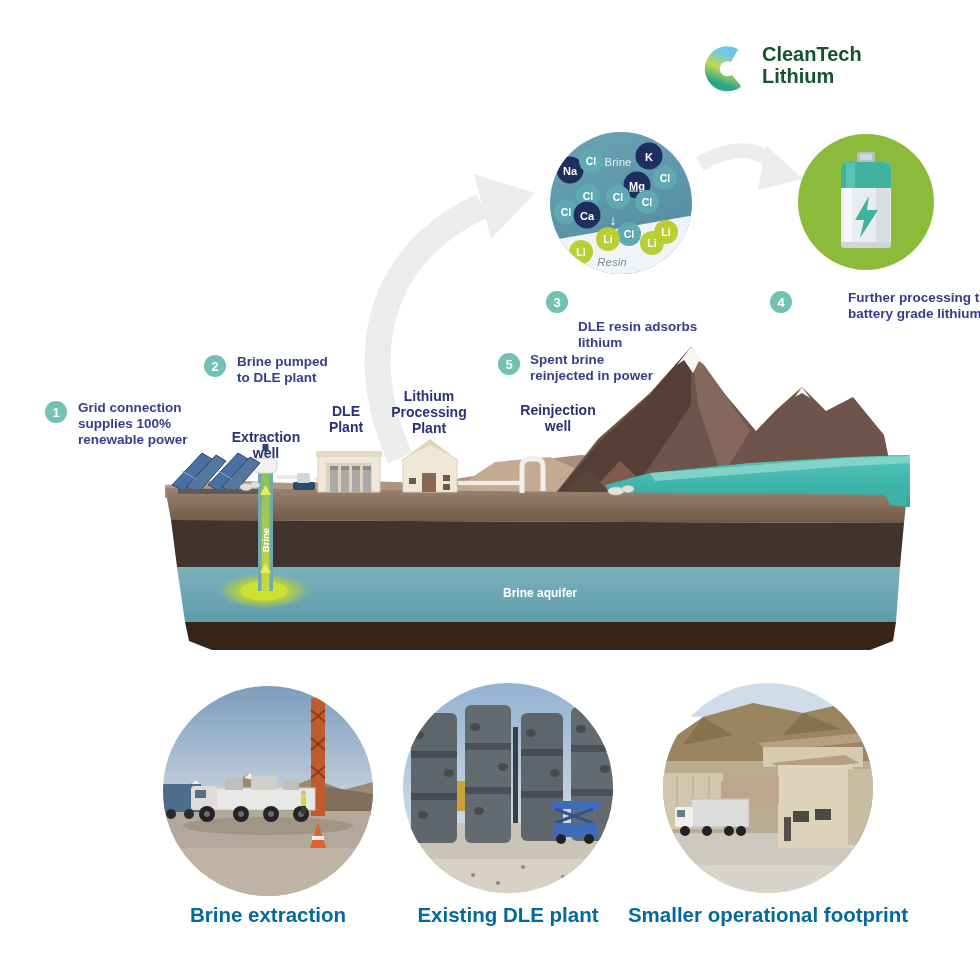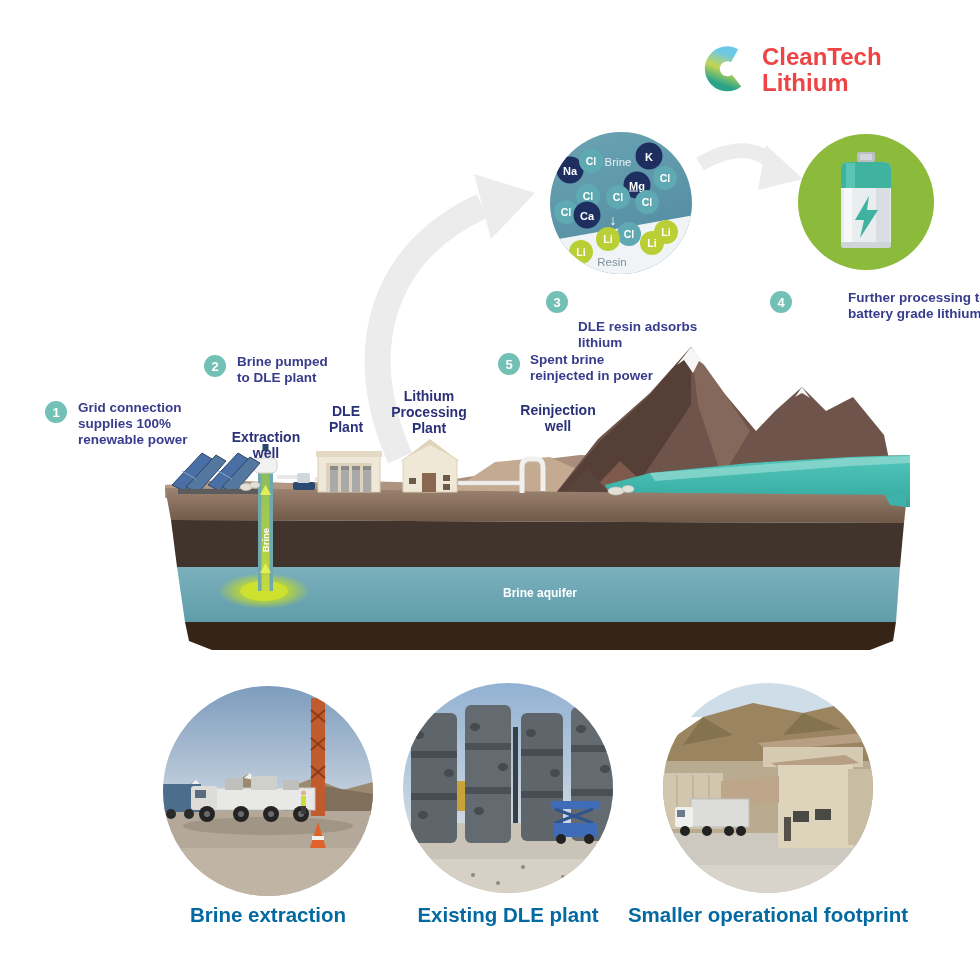--- a/index.html
+++ b/index.html
@@ -1,36 +1,36 @@
 <!DOCTYPE html>
 <html><head>
 <meta charset="utf-8">
 <style>
   html,body{margin:0;padding:0;background:#ffffff;}
   #canvas{position:relative;width:980px;height:978px;background:#ffffff;overflow:hidden;
           font-family:"Liberation Sans",sans-serif;}
   .abs{position:absolute;}
 
   
-  .logo-text{position:absolute;left:762px;top:44px;color:#ef4444;font-weight:bold;
-             font-size:24px;line-height:1.08;}
+  .logo-text{position:absolute;left:762px;top:44px;color:#14532d;font-weight:bold;
+             font-size:20px;line-height:1.08;}
 
   
   .ion-circle{position:absolute;left:550px;top:132px;width:142px;height:142px;border-radius:50%;
               overflow:hidden;background:linear-gradient(160deg,#6aa4b4 0%,#5e97a9 45%,#4f87a0 100%);z-index:3;}
   .resin-zone{position:absolute;left:-29px;top:97px;width:200px;height:120px;background:#f1f4f6;
               transform:rotate(-10deg);z-index:1;}
   .ion{position:absolute;transform:translate(-50%,-50%);border-radius:50%;display:flex;
        align-items:center;justify-content:center;color:#fff;font-weight:bold;z-index:3;}
   .ion.cat{width:27px;height:27px;background:#1d2e5f;font-size:11px;}
   .ion.chl{width:24px;height:24px;background:#5fa9b3;font-size:10.5px;}
   .ion.lit{width:24px;height:24px;background:#b9cf35;font-size:10.5px;}
   .zone-label{position:absolute;transform:translate(-50%,-50%);font-size:11.5px;z-index:2;font-weight:normal;}
   .zone-brine{color:rgba(255,255,255,0.85);}
-  .zone-resin{color:#7e909c;}
+  .zone-resin{color:#7e909c;font-style:italic;}
   .adsorb-arrow{position:absolute;transform:translate(-50%,-50%);color:#fff;font-size:14px;z-index:2;}
 
   
   .battery-circle{position:absolute;left:798px;top:134px;width:136px;height:136px;border-radius:50%;
                   background:#8cbb3c;z-index:3;display:flex;align-items:center;justify-content:center;}
 
   
   .step-badge{position:absolute;width:22px;height:22px;border-radius:50%;background:#72c0b6;color:#fff;
               font-weight:bold;font-size:13px;display:flex;align-items:center;justify-content:center;z-index:5;}
   .step-text{position:absolute;color:#383c8c;font-weight:bold;font-size:13.5px;line-height:1.18;z-index:5;}

